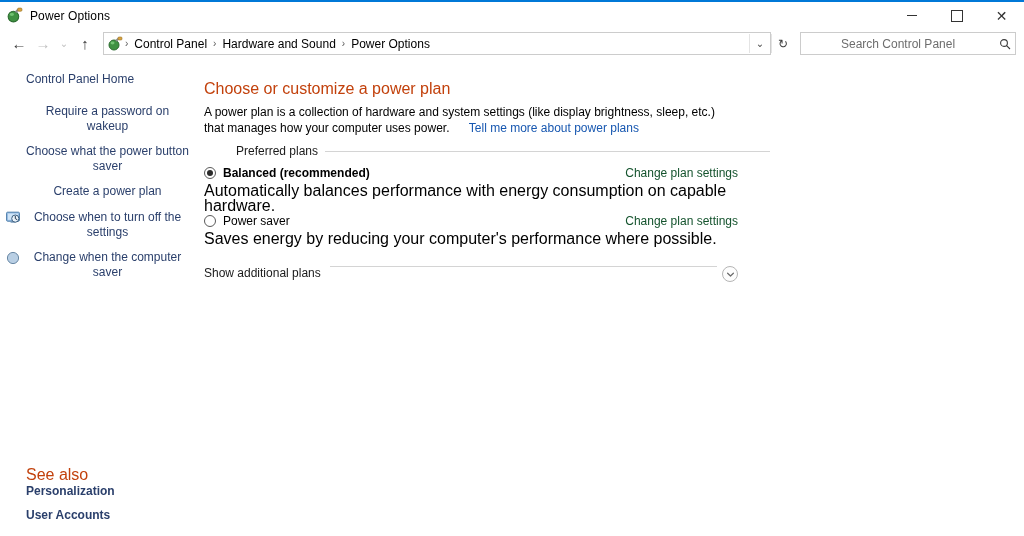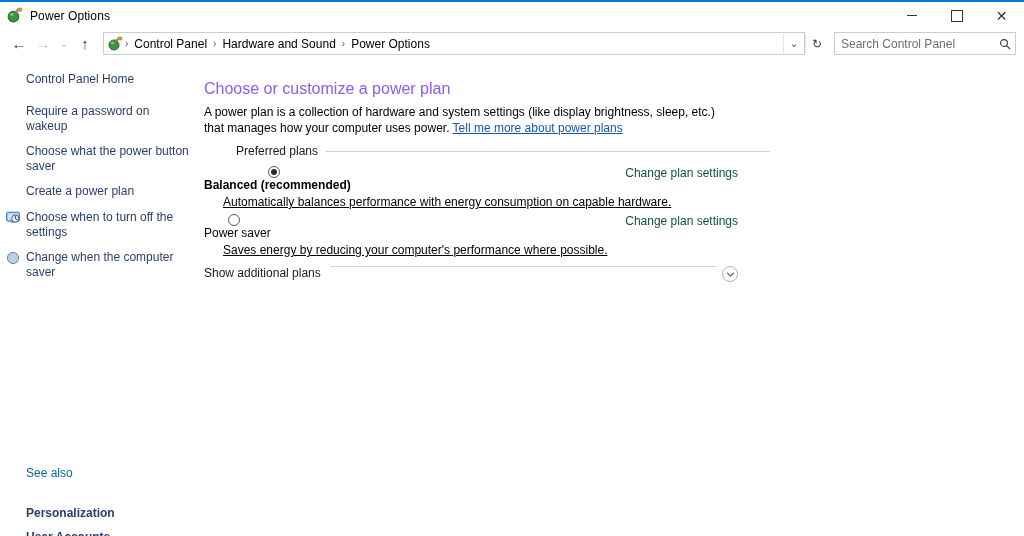--- a/index.html
+++ b/index.html
@@ -149,20 +149,21 @@
   .searchbox {
     margin-left: 6px;
     margin-right: 8px;
     width: 180px;
     height: 21px;
     border: 1px solid #cccccc;
     background: #ffffff;
     display: flex;
     align-items: center;
     flex: 0 0 auto;
+    padding-left: 34px;
   }
   .search-input {
     border: 0;
     outline: 0;
     flex: 1 1 auto;
     font-family: "Liberation Sans", sans-serif;
     font-size: 12px;
     color: #000;
     padding-left: 6px;
     background: transparent;
@@ -218,20 +219,21 @@
     left: 26px;
     top: 14px;
     font-size: 12px;
     color: #2a3f6b;
   }
   .side-list {
     position: absolute;
     top: 46px;
     left: 0;
     width: 195px;
+    text-align: center;
   }
   .side-item {
     position: relative;
     min-height: 16px;
     padding: 0 6px 0 26px;
     margin-bottom: 10px;
   }
   .side-label {
     font-size: 12px;
     color: #2a3f6b;
@@ -245,23 +247,23 @@
     width: 14px;
     height: 14px;
   }
 
   .see-also-wrap {
     position: absolute;
     left: 26px;
     top: 408px;
   }
   .see-also-title {
-    font-size: 12px;
-    color: #0369a1;
-    margin-bottom: 26px;
+    font-size: 16px;
+    color: #c2410c;
+    margin-bottom: 0;
   }
   .see-also-link {
     font-size: 12px;
     color: #2a3f6b;
     display: block;
     margin-bottom: 10px;
     font-weight: bold;
   }
 
   
@@ -270,36 +272,36 @@
     top: 0;
     left: 195px;
     width: 829px;
     height: 478px;
   }
   .page-title {
     position: absolute;
     top: 22px;
     left: 9px;
     font-size: 16px;
-    color: #8b5cf6;
+    color: #c2410c;
     font-weight: normal;
     margin: 0;
   }
   .page-desc {
     position: absolute;
     top: 46px;
     left: 9px;
     width: 534px;
     font-size: 12px;
     color: #000000;
     line-height: 16px;
   }
   .inline-link {
     color: #1757b0;
-    text-decoration: underline;
+    margin-left: 16px;
   }
 
   
   .group-head {
     position: absolute;
     top: 86px;
     left: 9px;
     width: 534px;
     display: flex;
     align-items: center;
@@ -324,21 +326,20 @@
     width: 534px;
   }
   .plan-row {
     display: flex;
     align-items: flex-start;
     justify-content: space-between;
   }
   .plan-left {
     display: flex;
     align-items: center;
-    flex-direction: column;
   }
   .radio {
     width: 12px;
     height: 12px;
     border-radius: 50%;
     border: 1px solid #5a5a5a;
     background: #ffffff;
     position: relative;
     flex: 0 0 auto;
     margin-right: 7px;
@@ -356,26 +357,24 @@
     font-size: 12px;
     color: #000000;
   }
   .plan-name.bold { font-weight: bold; }
   .plan-link {
     font-size: 12px;
     color: #14532d;
     white-space: nowrap;
   }
   .plan-desc {
-    margin-left: 19px;
     margin-top: 3px;
-    font-size: 12px;
+    font-size: 16px;
     color: #000000;
     line-height: 15px;
-    text-decoration: underline;
   }
 
   
   .expander {
     position: absolute;
     left: 9px;
     top: 208px;
     width: 534px;
     display: flex;
     align-items: flex-start;

